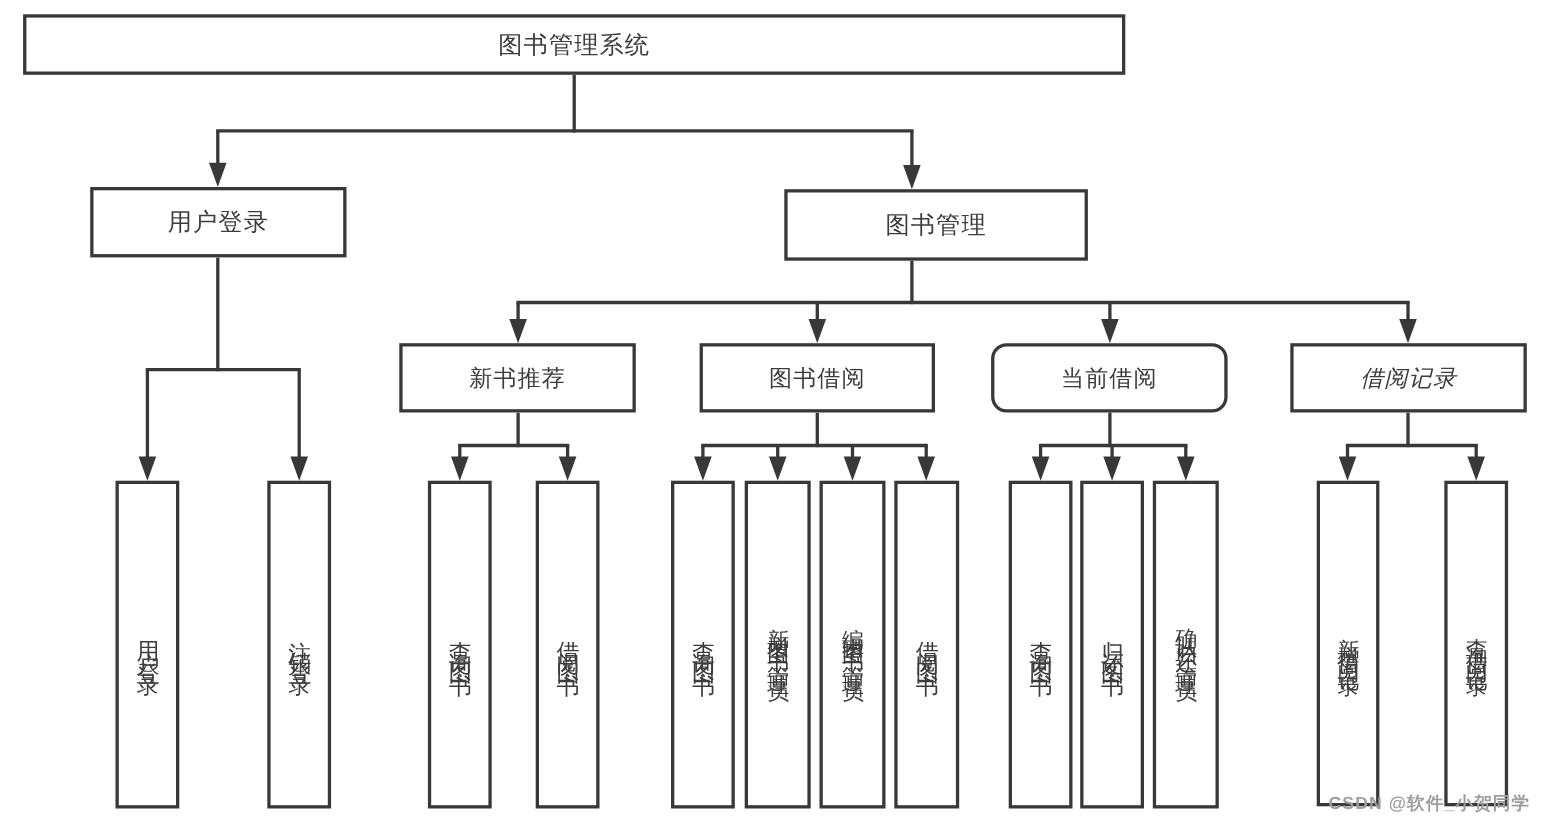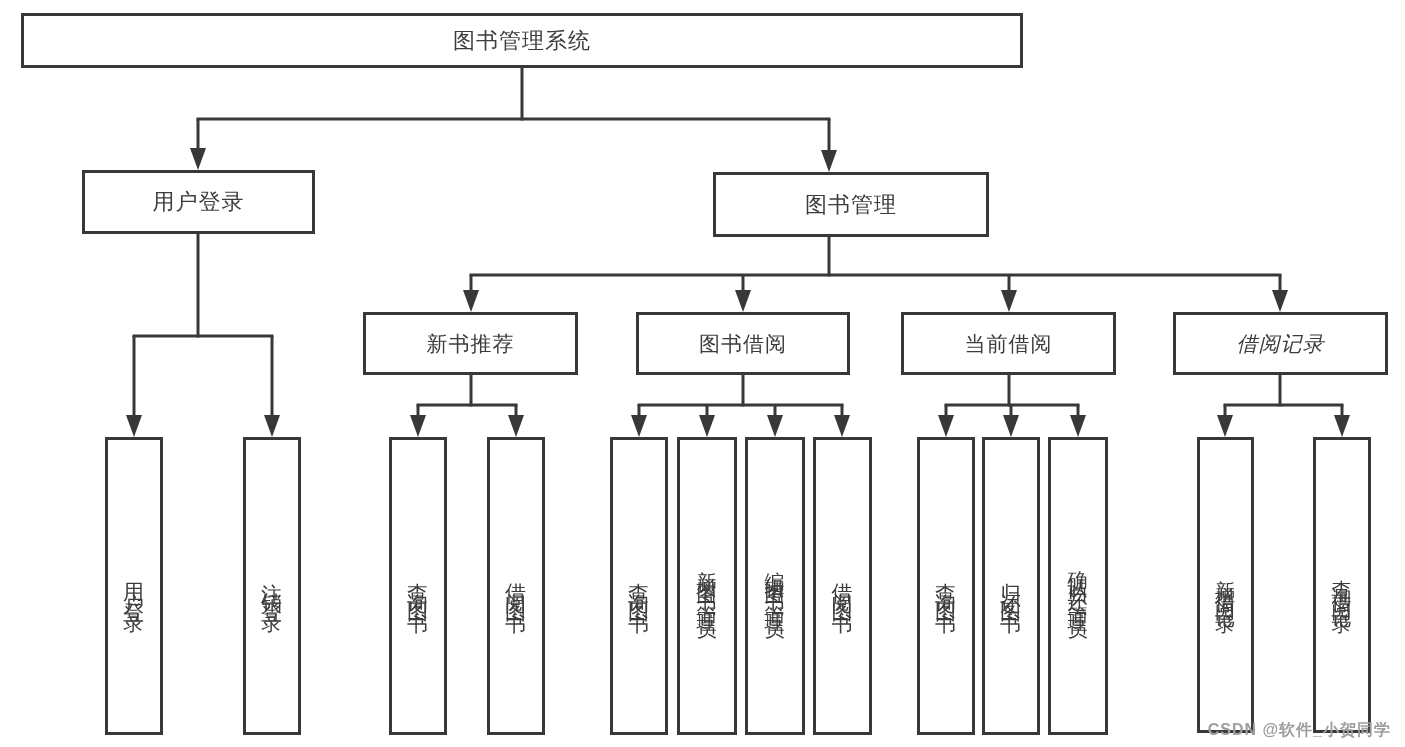--- a/index.html
+++ b/index.html
@@ -115,21 +115,21 @@
     <polygon points="1334,415 1350,415 1342,437"></polygon>
   </svg>
 
   <div class="box h-box" style="left:21px;top:13px;width:1002px;height:55px;">图书管理系统</div>
 
   <div class="box h-box" style="left:82px;top:170px;width:233px;height:64px;">用户登录</div>
   <div class="box h-box" style="left:713px;top:172px;width:276px;height:65px;">图书管理</div>
 
   <div class="box l3" style="left:363px;top:312px;width:215px;height:63px;">新书推荐</div>
   <div class="box l3" style="left:636px;top:312px;width:214px;height:63px;">图书借阅</div>
-  <div class="box l3" style="left:901px;top:312px;width:215px;height:63px;">当前借阅</div>
+  <div class="box l3" style="left:901px;top:312px;width:215px;height:63px;border-radius:14px;">当前借阅</div>
   <div class="box l3" style="left:1173px;top:312px;width:215px;height:63px;font-style:italic;">借阅记录</div>
 
   <div class="box leaf" style="left:105px;top:437px;width:58px;height:298px;">用户登录</div>
   <div class="box leaf" style="left:243px;top:437px;width:58px;height:298px;">注销登录</div>
 
   <div class="box leaf" style="left:389px;top:437px;width:58px;height:298px;">查询图书</div>
   <div class="box leaf" style="left:487px;top:437px;width:58px;height:298px;">借阅图书</div>
 
   <div class="box leaf" style="left:610px;top:437px;width:58px;height:298px;">查询图书</div>
   <div class="box leaf dense" style="left:677px;top:437px;width:60px;height:298px;">新增图书（管理员）</div>

